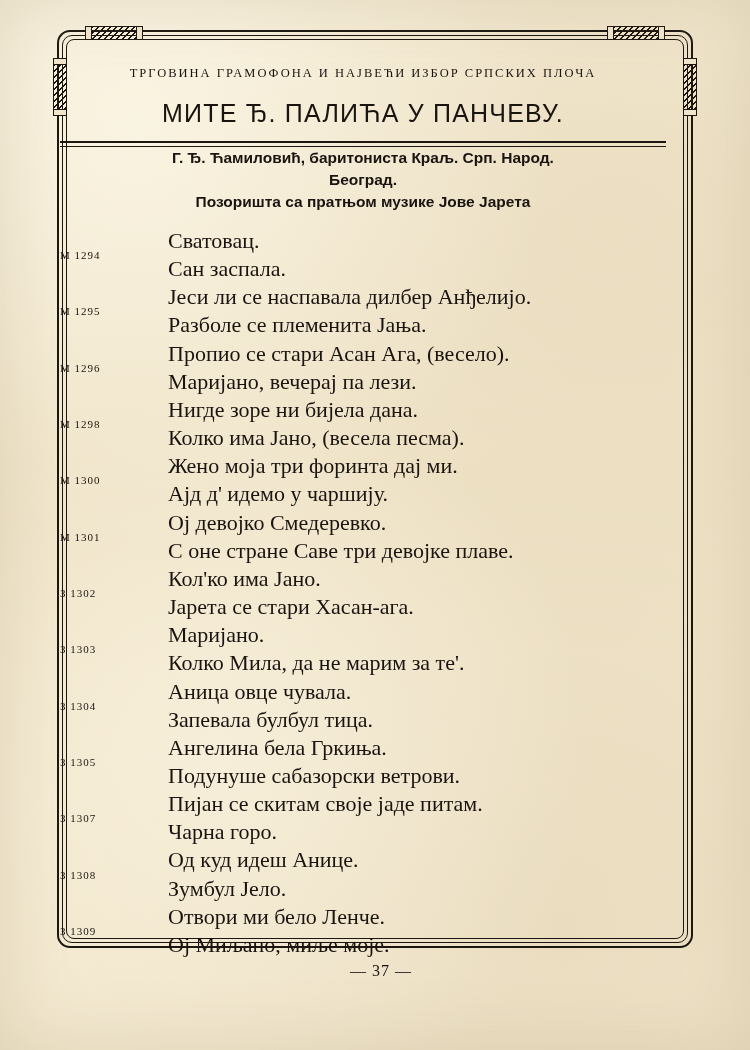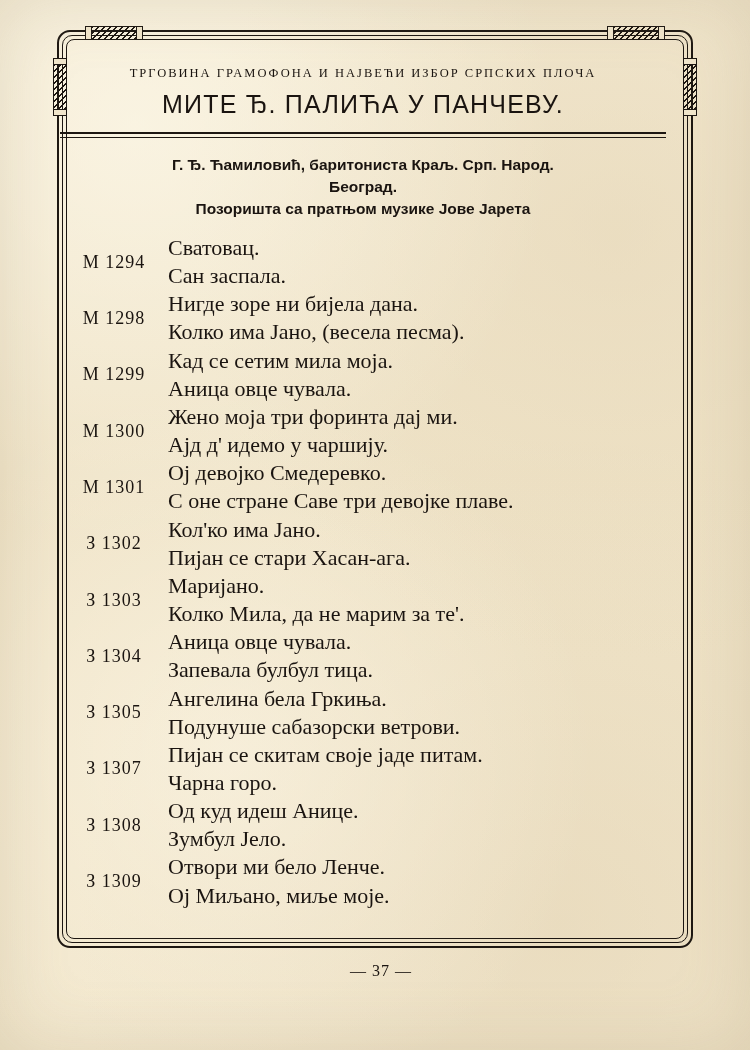--- a/index.html
+++ b/index.html
@@ -81,54 +81,52 @@
     letter-spacing:2.0px;
     font-family:"Liberation Serif","DejaVu Serif",serif;
     margin-top:22px;
     white-space:nowrap;
   }
   .shop-name{
     text-align:center;
     font-family:"Liberation Sans","DejaVu Sans",sans-serif;
     font-size:25px;
     letter-spacing:1.2px;
-    margin-top:9px;
+    margin-top:18px;
   }
 
   .rule-double{
     margin-top:13px;
     border-top:2.5px solid #1d1712;
     border-bottom:1px solid #1d1712;
     height:3px;
     box-sizing:content-box;
   }
 
   .artist{
     text-align:center;
     font-family:"Liberation Sans","DejaVu Sans",sans-serif;
     font-weight:bold;
     font-size:15.5px;
     line-height:1.42;
-    margin-top:16px;
     padding:0 12px;
   }
 
   table.catalog{
     width:100%;
     border-collapse:collapse;
     margin-top:14px;
   }
   table.catalog td{
     vertical-align:middle;
     padding:0;
   }
   td.num{
     width:108px;
-    text-align:center;
-    font-size:18px;
+    font-size:11px;
     letter-spacing:1px;
     white-space:nowrap;
     padding-right:8px;
   }
   td.titles{
     font-size:22px;
     line-height:1.28;
     padding-left:6px;
     padding-top:3px;
     padding-bottom:3px;
@@ -186,52 +184,59 @@
   <table class="catalog">
     <tbody id="catalog-body">
         <tr>
           <td class="num">М  1294</td>
           <td class="titles">
             <div class="t-line">Сватовац.</div>
             <div class="t-line">Сан заспала.</div>
           </td>
         </tr>
         <tr>
+          <td class="num">М  1295</td>
+          <td class="titles">
+            <div class="t-line">Јеси ли се наспавала дилбер Анђелијо.</div>
+            <div class="t-line">Разболе се племенита Јања.</div>
+          </td>
+        </tr>
+        <tr>
+          <td class="num">М  1296</td>
+          <td class="titles">
+            <div class="t-line">Пропио се стари Асан Ага, (весело).</div>
+            <div class="t-line">Маријано, вечерај па лези.</div>
+          </td>
+        </tr>
+        <tr>
           <td class="num">М  1298</td>
           <td class="titles">
             <div class="t-line">Нигде зоре ни бијела дана.</div>
             <div class="t-line">Колко има Јано, (весела песма).</div>
           </td>
         </tr>
         <tr>
-          <td class="num">М  1299</td>
-          <td class="titles">
-            <div class="t-line">Кад се сетим мила моја.</div>
-            <div class="t-line">Аница овце чувала.</div>
-          </td>
-        </tr>
-        <tr>
           <td class="num">М  1300</td>
           <td class="titles">
             <div class="t-line">Жено моја три форинта дај ми.</div>
             <div class="t-line">Ајд д' идемо у чаршију.</div>
           </td>
         </tr>
         <tr>
           <td class="num">М  1301</td>
           <td class="titles">
             <div class="t-line">Ој девојко Смедеревко.</div>
             <div class="t-line">С оне стране Саве три девојке плаве.</div>
           </td>
         </tr>
         <tr>
           <td class="num">З  1302</td>
           <td class="titles">
             <div class="t-line">Кол'ко има Јано.</div>
-            <div class="t-line">Пијан се стари Хасан-ага.</div>
+            <div class="t-line">Јарета се стари Хасан-ага.</div>
           </td>
         </tr>
         <tr>
           <td class="num">З  1303</td>
           <td class="titles">
             <div class="t-line">Маријано.</div>
             <div class="t-line">Колко Мила, да не марим за те'.</div>
           </td>
         </tr>
         <tr>

